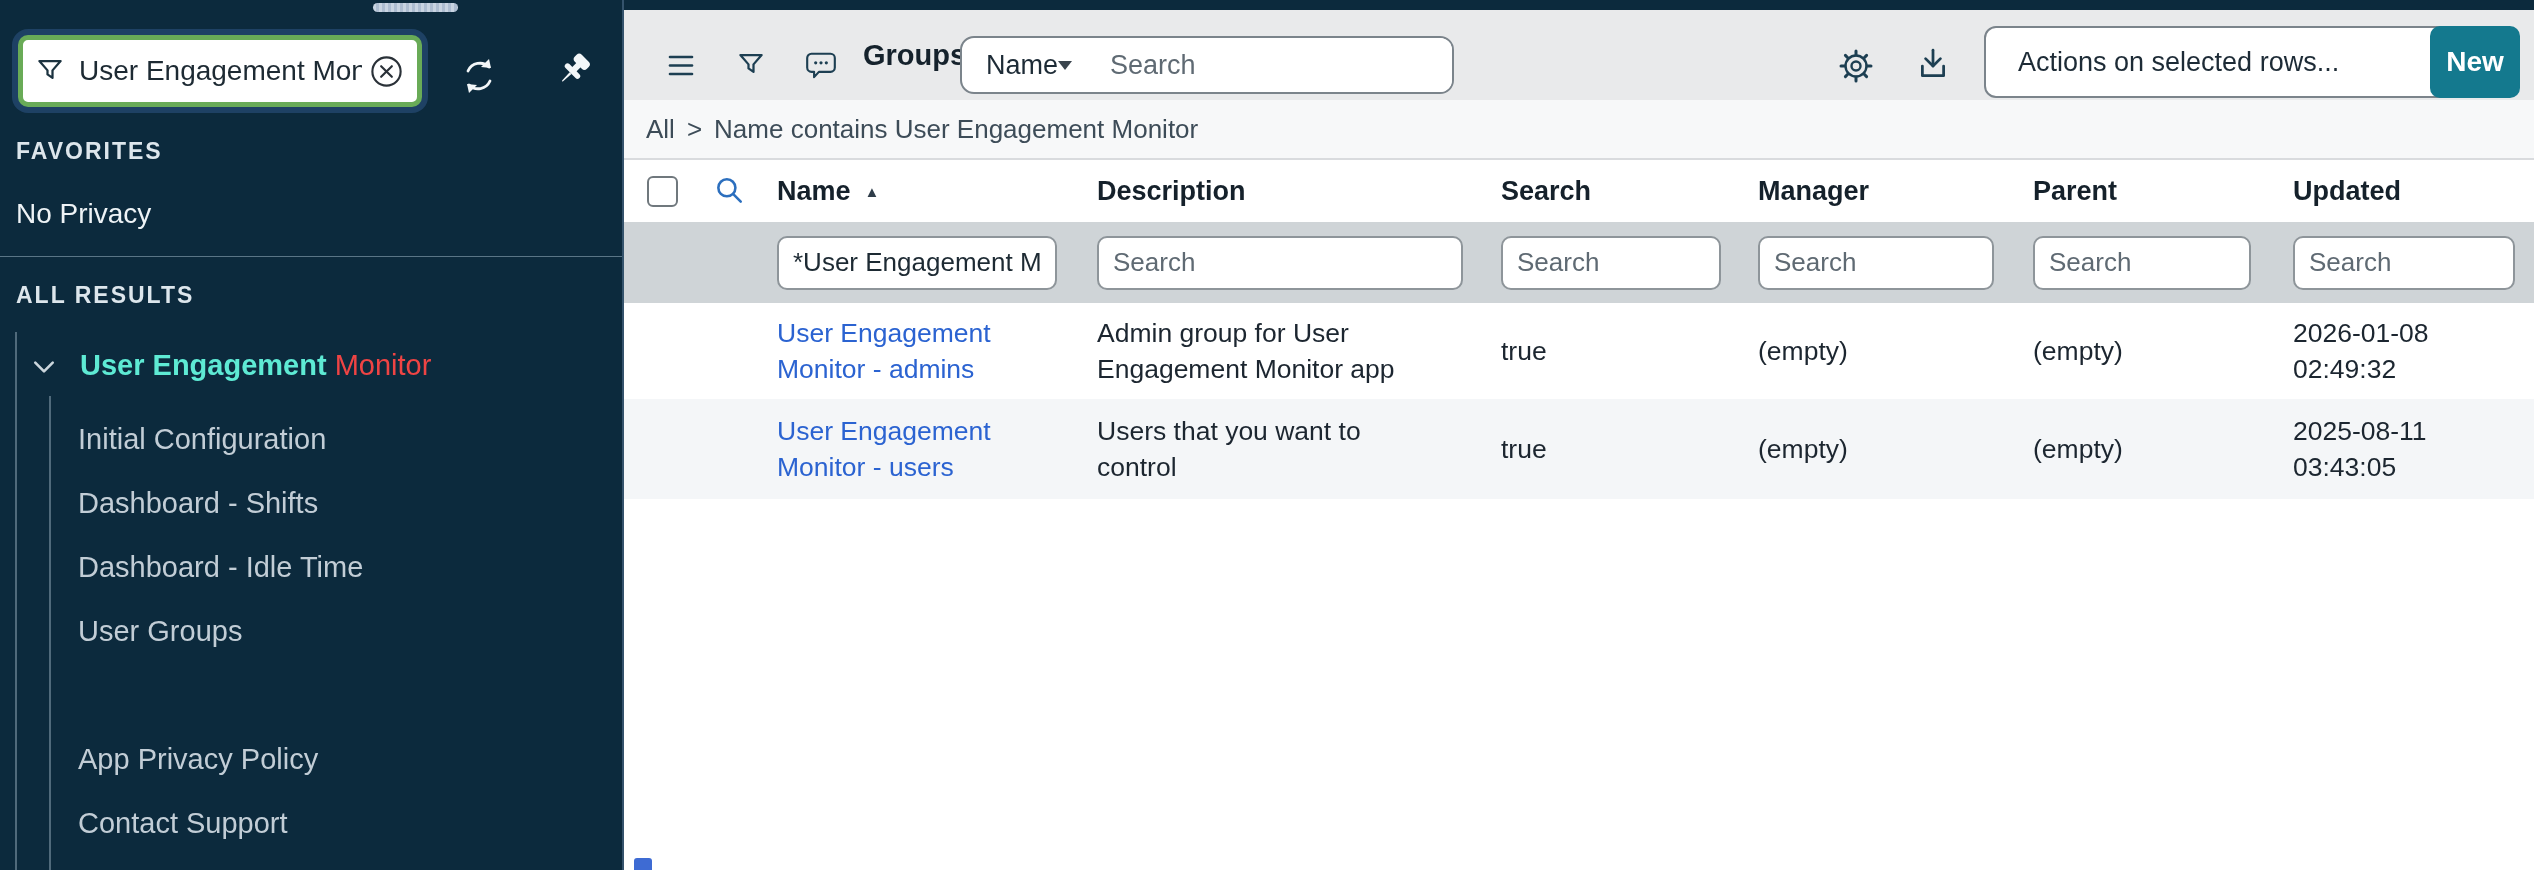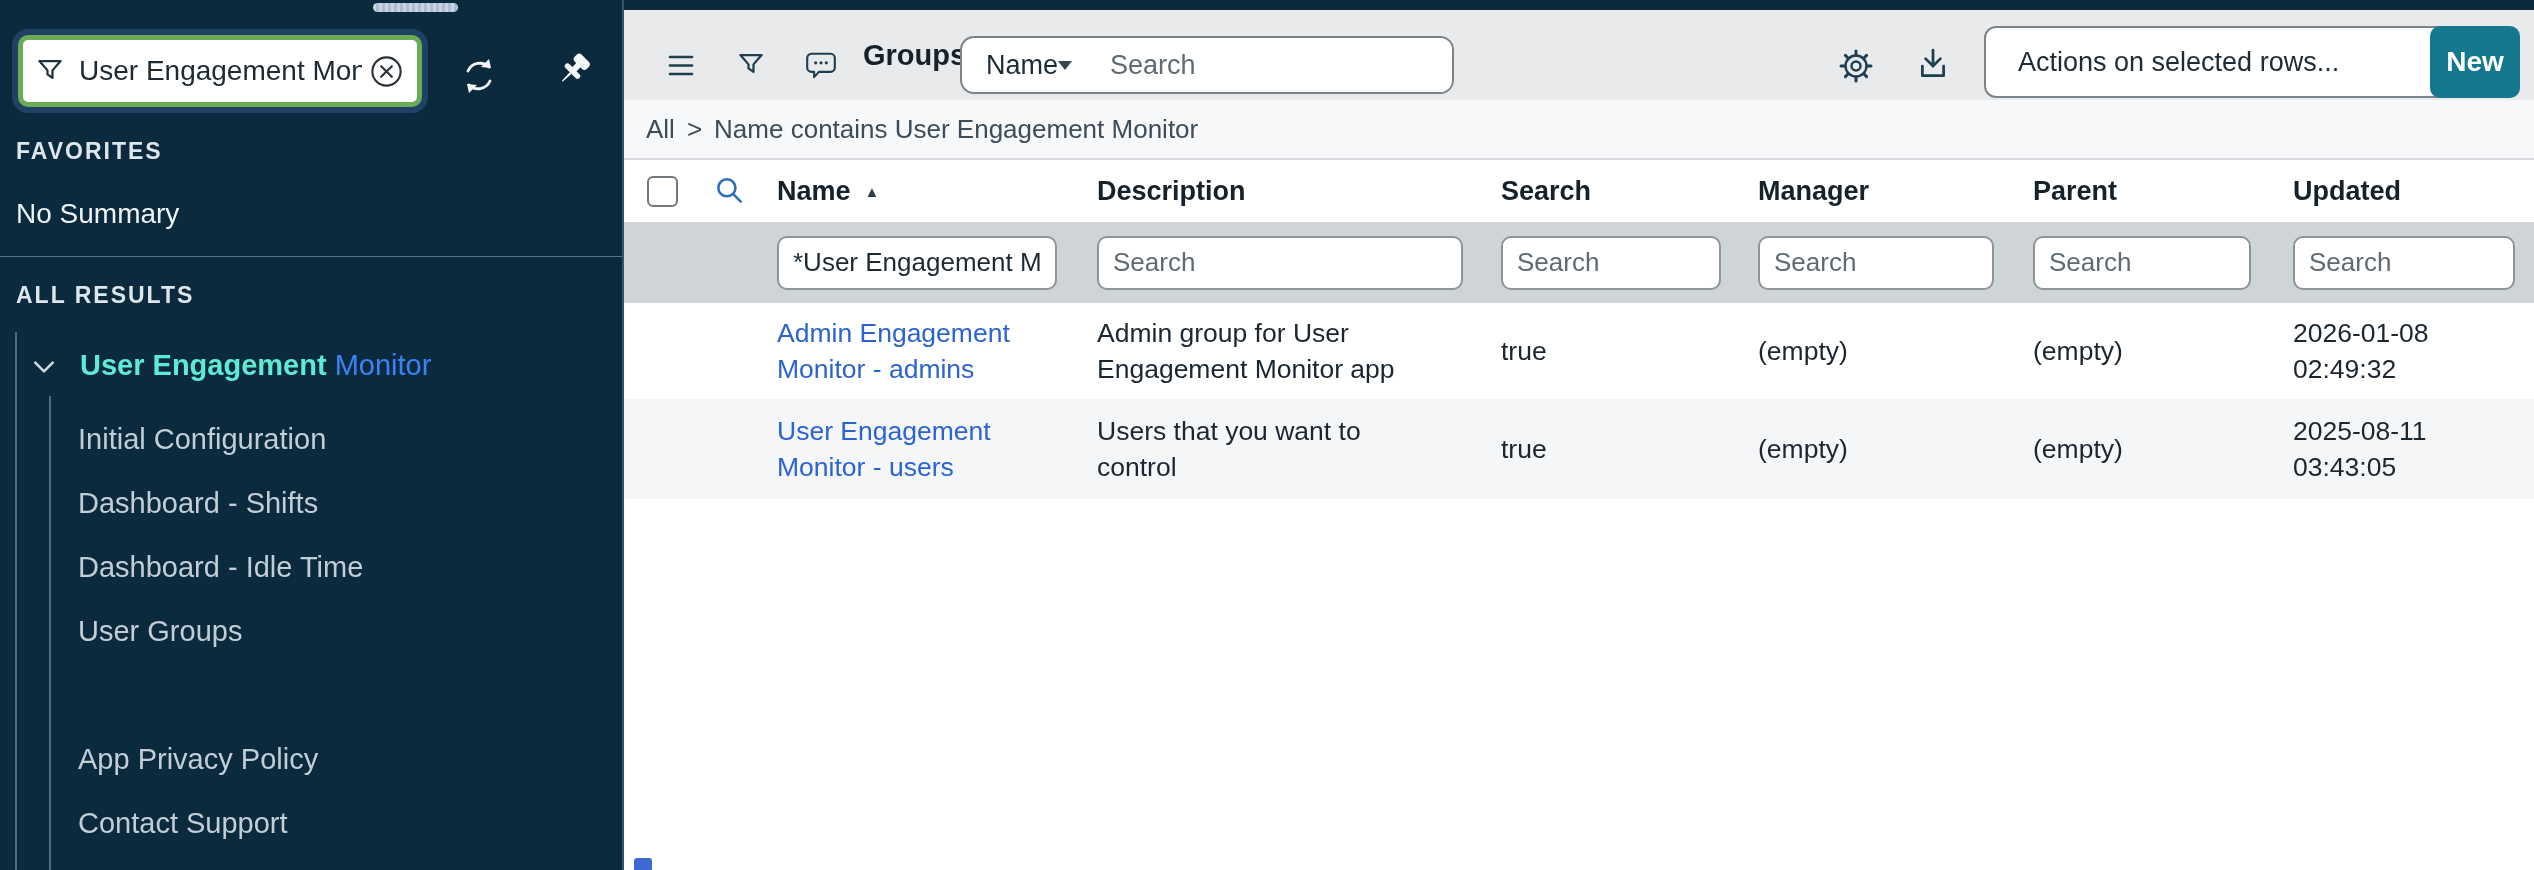--- a/index.html
+++ b/index.html
@@ -22,21 +22,21 @@
   .refresh-btn { left:457px; top:54px; }
   .pin-btn { left:552px; top:50px; }
   .side-heading { position:absolute; left:16px; font-size:23px; font-weight:600;
                   letter-spacing:2px; color:#dde6ec; }
   .no-results { position:absolute; left:16px; top:198px; font-size:28px; color:#eef3f6; }
   .side-divider { position:absolute; left:0; right:0; top:256px; height:1px; background:rgba(155,178,195,.55); }
   .tree-line { position:absolute; width:2px; background:rgba(165,185,200,.45); }
   .tree-chevron { position:absolute; left:32px; top:356px; }
   .app-row { position:absolute; left:80px; top:349px; font-size:29px; white-space:nowrap; cursor:pointer; }
   .app-row .match { font-weight:bold; color:#5eead4; }
-  .app-row .rest { color:#3b82f6; }
+  .app-row .rest { color:#ef4444; }
   .nav-item { position:absolute; left:78px; font-size:29px; color:#c2cdd6; white-space:nowrap; cursor:pointer;margin-top:11px; }
 
   
   .main { position:absolute; left:624px; top:0; width:1910px; height:870px; background:#fff; }
   .top-strip { position:absolute; left:0; top:0; width:100%; height:10px; background:#0c2a3d; }
   .toolbar { position:absolute; left:0; top:10px; width:100%; height:90px; background:#e9eaeb; }
   .tb-icon { position:absolute; background:none; border:none; cursor:pointer; display:flex; color:#1d3f52; }
   .hamburger { left:42px; top:43px; }
   .tb-funnel { left:112px; top:39px; }
   .tb-chat { left:180px; top:40px; }
@@ -122,21 +122,21 @@
       <g fill="#f2f6f8" transform="rotate(45 18 16)">
         <rect x="11" y="3" width="14" height="8" rx="3"></rect>
         <rect x="15.5" y="10" width="5" height="6"></rect>
         <rect x="10" y="15.5" width="16" height="4.5" rx="2.2"></rect>
         <path d="M17 20h2l-.6 9q-.4 1.6-.9 0z"></path>
       </g>
     </svg>
   </button>
 
   <div class="side-heading" style="top:138px;">FAVORITES</div>
-  <div class="no-results">No Summary</div>
+  <div class="no-results">No Privacy</div>
   <div class="side-divider"></div>
   <div class="side-heading" style="top:282px;">ALL RESULTS</div>
 
   <div class="tree-line" style="left:15px; top:332px; height:538px;"></div>
   <div class="tree-line" style="left:49px; top:396px; height:474px;"></div>
 
   <span class="tree-chevron">
     <svg width="24" height="22" viewBox="0 0 22 20" fill="none" stroke="#ccd6dd" stroke-width="2.4" stroke-linecap="round" stroke-linejoin="round">
         <polyline points="3,6 11,14 19,6"></polyline>
       </svg>
@@ -257,21 +257,21 @@
     <div><input class="flt w-desc" type="text" placeholder="Search" style=""></div>
     <div><input class="flt w-act" type="text" placeholder="Search" style=""></div>
     <div><input class="flt w-mgr" type="text" placeholder="Search" style=""></div>
     <div><input class="flt w-par" type="text" placeholder="Search" style=""></div>
     <div><input class="flt w-upd" type="text" placeholder="Search" style=""></div>
   </div>
 
   <div class="cols data-row row-1">
     <div></div>
       <div></div>
-    <div class="cell name"><a class="name-link">Admin Engagement Monitor - admins</a></div>
+    <div class="cell name"><a class="name-link">User Engagement Monitor - admins</a></div>
     <div class="cell desc">Admin group for User Engagement Monitor app</div>
     <div class="cell">true</div>
     <div class="cell">(empty)</div>
     <div class="cell">(empty)</div>
     <div class="cell upd">2026-01-08 02:49:32</div>
   </div>
 
   <div class="cols data-row row-2">
     <div></div>
       <div></div>

